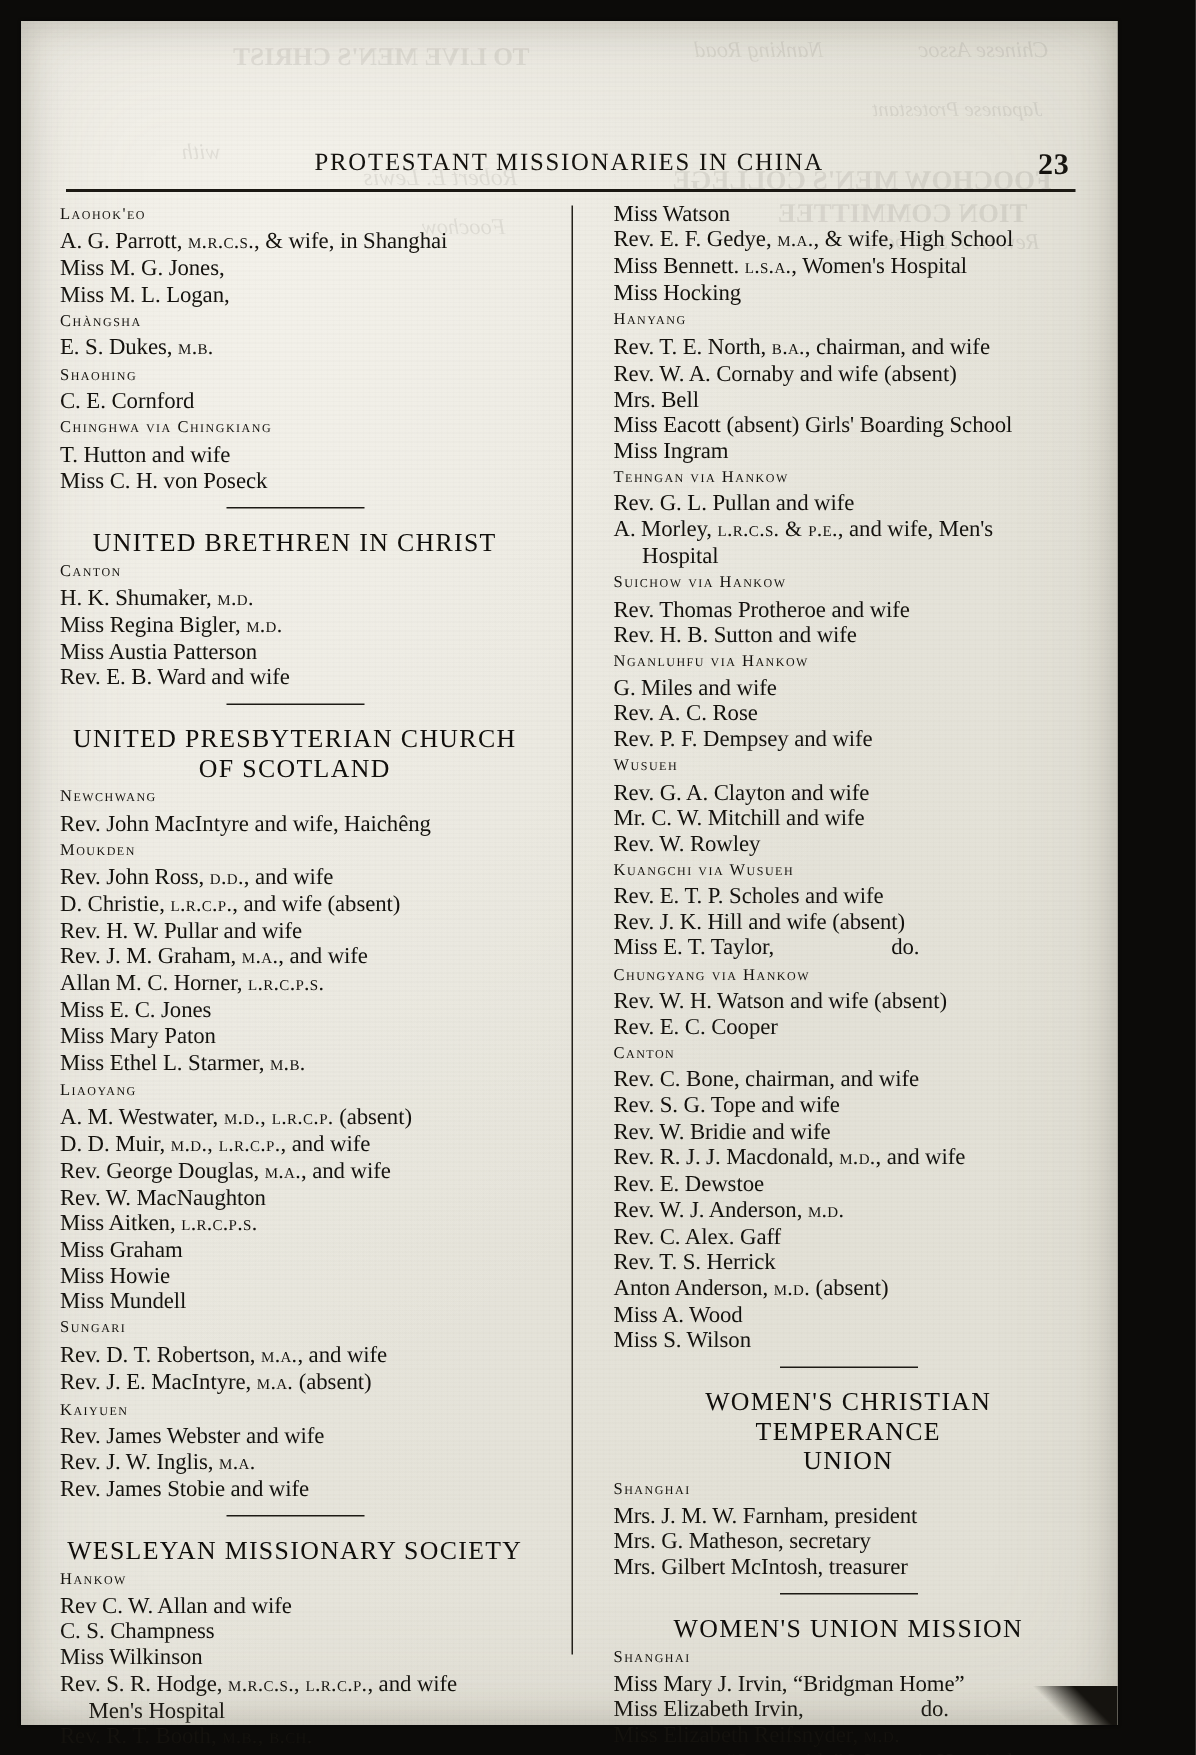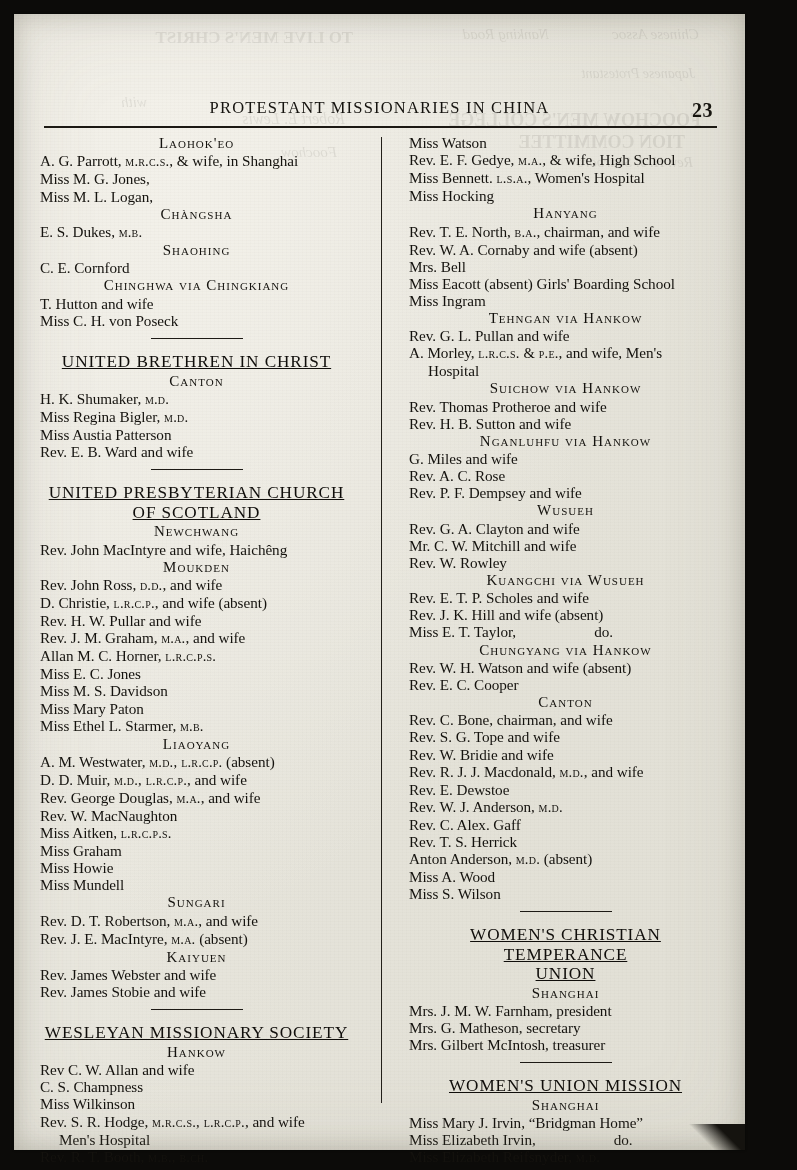--- a/index.html
+++ b/index.html
@@ -59,28 +59,28 @@
   
   .entry,.cont{
     font-size:15.2px;line-height:17.05px;color:#14120e;
     white-space:nowrap;letter-spacing:-.05px;
   }
   .cont{padding-left:19px;}
   .entry .sc,.place,.org{font-variant:small-caps;}
   .entry .sc{letter-spacing:.2px;font-size:14.6px;}
 
   .place{
-    text-align:center;font-size:15px;line-height:18.4px;letter-spacing:1px;
+    text-align:left;font-size:11px;line-height:18.4px;letter-spacing:1px;
     color:#14120e;
   }
   .org{
     text-align:center;font-size:17.2px;line-height:19.6px;letter-spacing:.9px;
     color:#100e0b;font-variant:normal;margin-top:2px;
   }
-  .org .ln{display:block;text-decoration:underline;}
+  .org .ln{display:block;}
 
   
   .sep{height:21px;position:relative;}
   .sep::after{content:"";position:absolute;left:50%;top:9px;
     transform:translateX(-50%);width:92px;height:0;border-top:1.8px solid #1d1a15;}
 </style>
 </head>
 <body>
 
 <div id="scanbed"></div>
@@ -137,37 +137,37 @@
         </div>
         <div class="place">Newchwang</div>
         <div class="entry"><span>Rev. John MacIntyre and wife, Haichêng</span></div>
         <div class="place">Moukden</div>
         <div class="entry"><span>Rev. John Ross, </span><span class="sc">d.d.</span><span>, and wife</span></div>
         <div class="entry"><span>D. Christie, </span><span class="sc">l.r.c.p.</span><span>, and wife (absent)</span></div>
         <div class="entry"><span>Rev. H. W. Pullar and wife</span></div>
         <div class="entry"><span>Rev. J. M. Graham, </span><span class="sc">m.a.</span><span>, and wife</span></div>
         <div class="entry"><span>Allan M. C. Horner, </span><span class="sc">l.r.c.p.s.</span></div>
         <div class="entry"><span>Miss E. C. Jones</span></div>
-        <div class="entry"><span>Miss M. S. Davidson</span></div>
         <div class="entry"><span>Miss Mary Paton</span></div>
         <div class="entry"><span>Miss Ethel L. Starmer, </span><span class="sc">m.b.</span></div>
         <div class="place">Liaoyang</div>
         <div class="entry"><span>A. M. Westwater, </span><span class="sc">m.d., l.r.c.p.</span><span> (absent)</span></div>
         <div class="entry"><span>D. D. Muir, </span><span class="sc">m.d., l.r.c.p.</span><span>, and wife</span></div>
         <div class="entry"><span>Rev. George Douglas, </span><span class="sc">m.a.</span><span>, and wife</span></div>
         <div class="entry"><span>Rev. W. MacNaughton</span></div>
         <div class="entry"><span>Miss Aitken, </span><span class="sc">l.r.c.p.s.</span></div>
         <div class="entry"><span>Miss Graham</span></div>
         <div class="entry"><span>Miss Howie</span></div>
         <div class="entry"><span>Miss Mundell</span></div>
         <div class="place">Sungari</div>
         <div class="entry"><span>Rev. D. T. Robertson, </span><span class="sc">m.a.</span><span>, and wife</span></div>
         <div class="entry"><span>Rev. J. E. MacIntyre, </span><span class="sc">m.a.</span><span> (absent)</span></div>
         <div class="place">Kaiyuen</div>
         <div class="entry"><span>Rev. James Webster and wife</span></div>
+        <div class="entry"><span>Rev. J. W. Inglis, </span><span class="sc">m.a.</span></div>
         <div class="entry"><span>Rev. James Stobie and wife</span></div>
         <div class="sep"></div>
         <div class="org">
           <span class="ln">WESLEYAN MISSIONARY SOCIETY</span>
         </div>
         <div class="place">Hankow</div>
         <div class="entry"><span>Rev C. W. Allan and wife</span></div>
         <div class="entry"><span>C. S. Champness</span></div>
         <div class="entry"><span>Miss Wilkinson</span></div>
         <div class="entry"><span>Rev. S. R. Hodge, </span><span class="sc">m.r.c.s., l.r.c.p.</span><span>, and wife</span></div>

